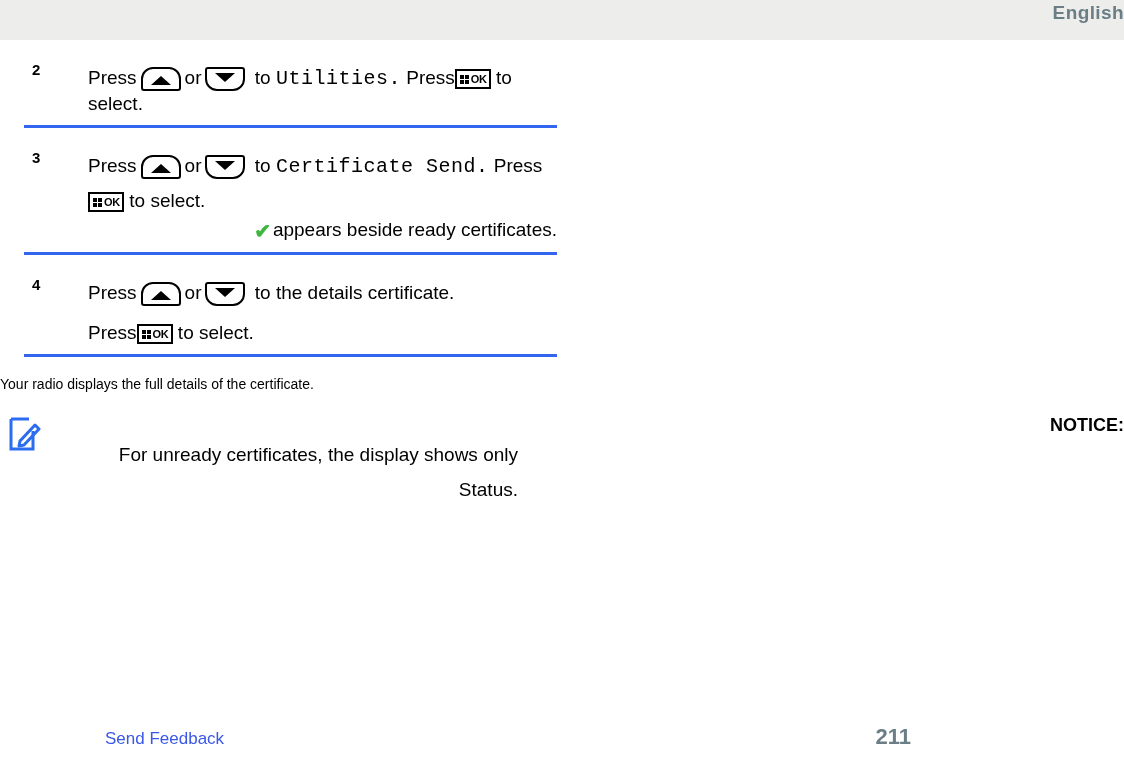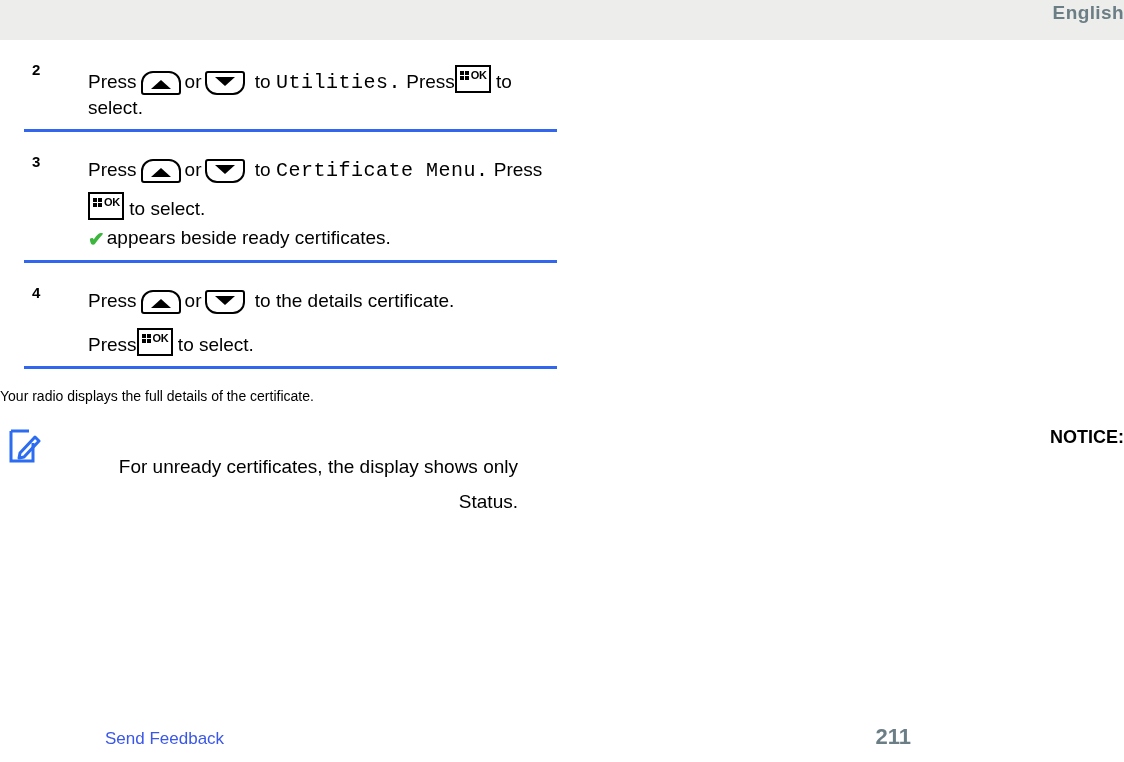--- a/index.html
+++ b/index.html
@@ -114,21 +114,21 @@
   }
   .tri-down {
     top: 4px;
     border-left: 10px solid transparent;
     border-right: 10px solid transparent;
     border-top: 9px solid #000;
   }
 
   .key-ok {
     width: 36px;
-    height: 28px;
+    height: 20px;
     border: 2px solid #000;
     box-sizing: border-box;
     background: #fff;
     vertical-align: -5px;
     display: inline-block;
     position: relative;
   }
   .ok-grid {
     position: absolute;
     left: 3px;
@@ -173,20 +173,21 @@
     font-size: 20px;
     line-height: 20px;
     vertical-align: -2px;
     margin-right: 2px;
     font-weight: bold;
   }
   .sub-line {
     font-size: 19px;
     line-height: 26px;
     padding-top: 4px;
+    text-align: right;
   }
 
   
   .body-para {
     font-size: 14px;
     line-height: 26px;
     padding: 14px 0 0 0;
     margin-left: 0px;
   }
 
@@ -268,21 +269,21 @@
         <span>to</span></span>
         <div class="step-line">select.</div>
       </div>
     </div>
 
     <div class="step">
       <div class="step-num">3</div>
       <div class="step-body">
         <span class="step-line"><span>Press</span><span class="key key-updown key-up"><span class="tri tri-up"></span></span><span>or</span><span class="key key-updown key-down"><span class="tri tri-down"></span></span>
         <span>to</span>
-        <span class="lcd">Certificate Menu.</span>
+        <span class="lcd">Certificate Send.</span>
         <span>Press</span></span>
         <div class="step-line" style="padding-top:9px;">
           <span class="key-ok"><span class="ok-grid">
                 <i class="a"></i>
                 <i class="b"></i>
                 <i class="c"></i>
                 <i class="d"></i>
               </span><span class="ok-text">OK</span></span>
           <span>to select.</span>
         </div>

